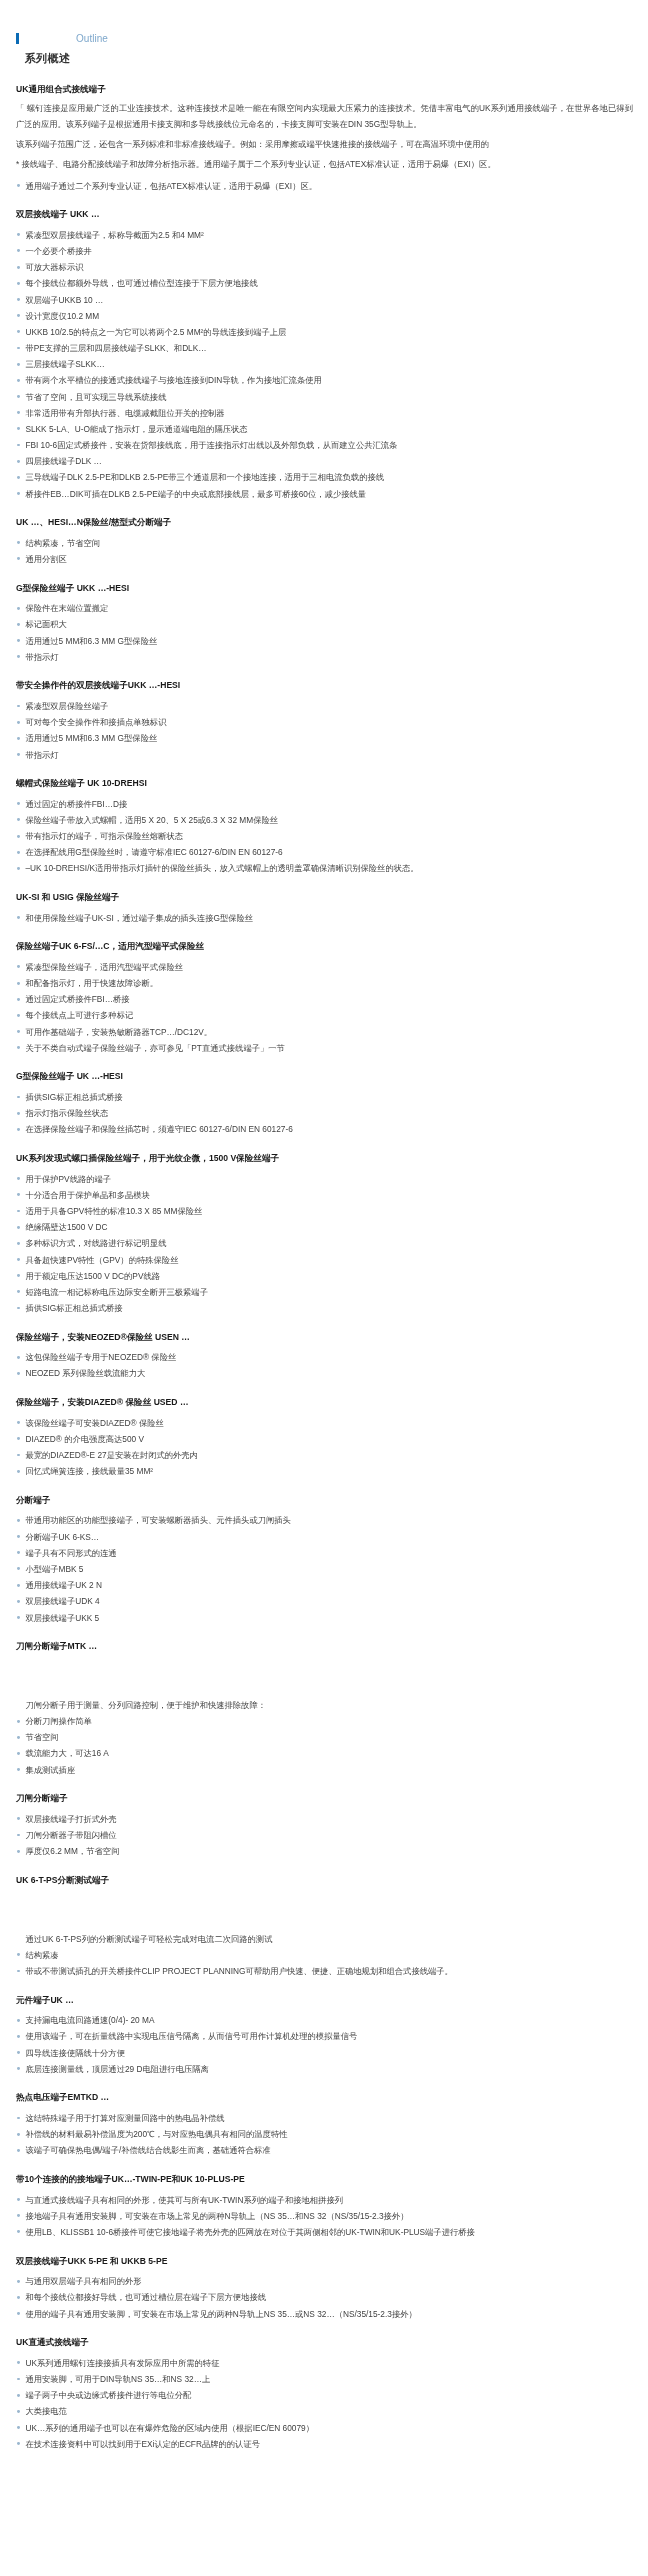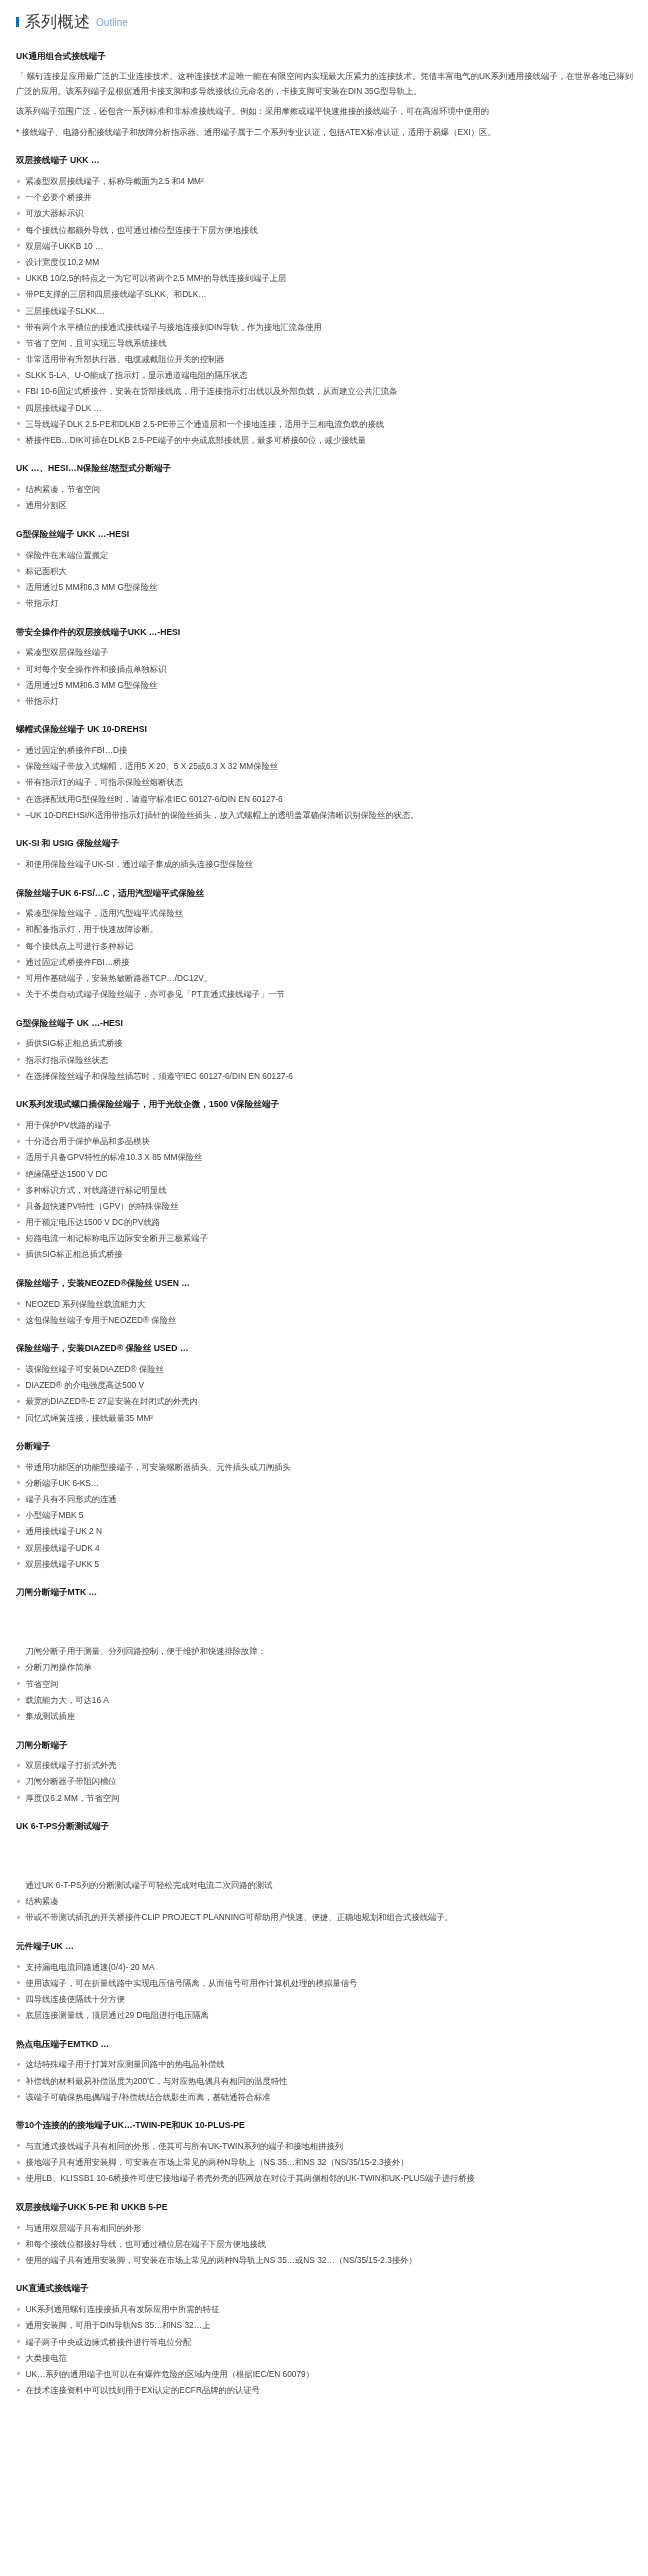--- a/index.html
+++ b/index.html
@@ -26,24 +26,25 @@
     gap: 5.8px;
     margin-bottom: 11.5px;
   }
   .page-title .bar {
     width: 2.9px;
     height: 10.8px;
     background: #0b6bb5;
     display: inline-block;
   }
   .page-title .cn {
-    font-size: 16px;
-    font-weight: normal;
+    font-size: 11px;
+    font-weight: bold;
     color: #333333;
     letter-spacing: 0.4px;
+    margin-top: 40px;
   }
   .page-title .en {
     font-size: 10px;
     color: #7fa8cc;
     font-weight: normal;
   }
   
   h2.sec-head {
     font-size: 8.6px;
     font-weight: bold;
@@ -94,20 +95,23 @@
   <div class="page-title">
     <span class="bar"></span>
     <span class="cn">系列概述</span>
     <span class="en">Outline</span>
   </div>
 
   <h2 class="sec-head first">UK通用组合式接线端子</h2>
   <p class="para">「 螺钉连接是应用最广泛的工业连接技术。这种连接技术是唯一能在有限空间内实现最大压紧力的连接技术。凭借丰富电气的UK系列通用接线端子，在世界各地已得到广泛的应用。该系列端子是根据通用卡接支脚和多导线接线位元命名的，卡接支脚可安装在DIN 35G型导轨上。</p>
   <p class="para">该系列端子范围广泛，还包含一系列标准和非标准接线端子。例如：采用摩擦或端平快速推接的接线端子，可在高温环境中使用的</p>
   <p class="para">* 接线端子、电路分配接线端子和故障分析指示器。通用端子属于二个系列专业认证，包括ATEX标准认证，适用于易爆（EXI）区。</p>
+  <ul class="blist">
+    <li>通用端子通过二个系列专业认证，包括ATEX标准认证，适用于易爆（EXI）区。</li>
+  </ul>
 
   <h2 class="sec-head">双层接线端子 UKK …</h2>
   <ul class="blist">
     <li>紧凑型双层接线端子，标称导截面为2.5 和4 MM²</li>
     <li>一个必要个桥接井</li>
     <li>可放大器标示识</li>
     <li>每个接线位都额外导线，也可通过槽位型连接于下层方便地接线</li>
     <li>双层端子UKKB 10 …</li>
     <li>设计宽度仅10.2 MM</li>
     <li>UKKB 10/2.5的特点之一为它可以将两个2.5 MM²的导线连接到端子上层</li>
@@ -156,22 +160,22 @@
 
   <h2 class="sec-head">UK-SI 和 USIG 保险丝端子</h2>
   <ul class="blist">
     <li>和使用保险丝端子UK-SI，通过端子集成的插头连接G型保险丝</li>
   </ul>
 
   <h2 class="sec-head">保险丝端子UK 6-FS/…C，适用汽型端平式保险丝</h2>
   <ul class="blist">
     <li>紧凑型保险丝端子，适用汽型端平式保险丝</li>
     <li>和配备指示灯，用于快速故障诊断。</li>
+    <li>通过固定式桥接件FBI…桥接</li>
     <li>每个接线点上可进行多种标记</li>
-    <li>通过固定式桥接件FBI…桥接</li>
     <li>可用作基础端子，安装热敏断路器TCP…/DC12V。</li>
     <li>关于不类自动式端子保险丝端子，亦可参见「PT直通式接线端子」一节</li>
   </ul>
 
   <h2 class="sec-head">G型保险丝端子 UK …-HESI</h2>
   <ul class="blist">
     <li>插供SIG标正相总插式桥接</li>
     <li>指示灯指示保险丝状态</li>
     <li>在选择保险丝端子和保险丝插芯时，须遵守IEC 60127-6/DIN EN 60127-6</li>
   </ul>
@@ -184,22 +188,22 @@
     <li>绝缘隔壁达1500 V DC</li>
     <li>多种标识方式，对线路进行标记明显线</li>
     <li>具备超快速PV特性（GPV）的特殊保险丝</li>
     <li>用于额定电压达1500 V DC的PV线路</li>
     <li>短路电流一相记标称电压边际安全断开三极紧端子</li>
     <li>插供SIG标正相总插式桥接</li>
   </ul>
 
   <h2 class="sec-head">保险丝端子，安装NEOZED®保险丝 USEN …</h2>
   <ul class="blist">
+    <li>这包保险丝端子专用于NEOZED® 保险丝</li>
     <li>NEOZED 系列保险丝载流能力大</li>
-    <li>这包保险丝端子专用于NEOZED® 保险丝</li>
   </ul>
 
   <h2 class="sec-head">保险丝端子，安装DIAZED® 保险丝 USED …</h2>
   <ul class="blist">
     <li>该保险丝端子可安装DIAZED® 保险丝</li>
     <li>DIAZED® 的介电强度高达500 V</li>
     <li>最宽的DIAZED®-E 27是安装在封闭式的外壳内</li>
     <li>回忆式绳簧连接，接线最量35 MM²</li>
   </ul>
 

